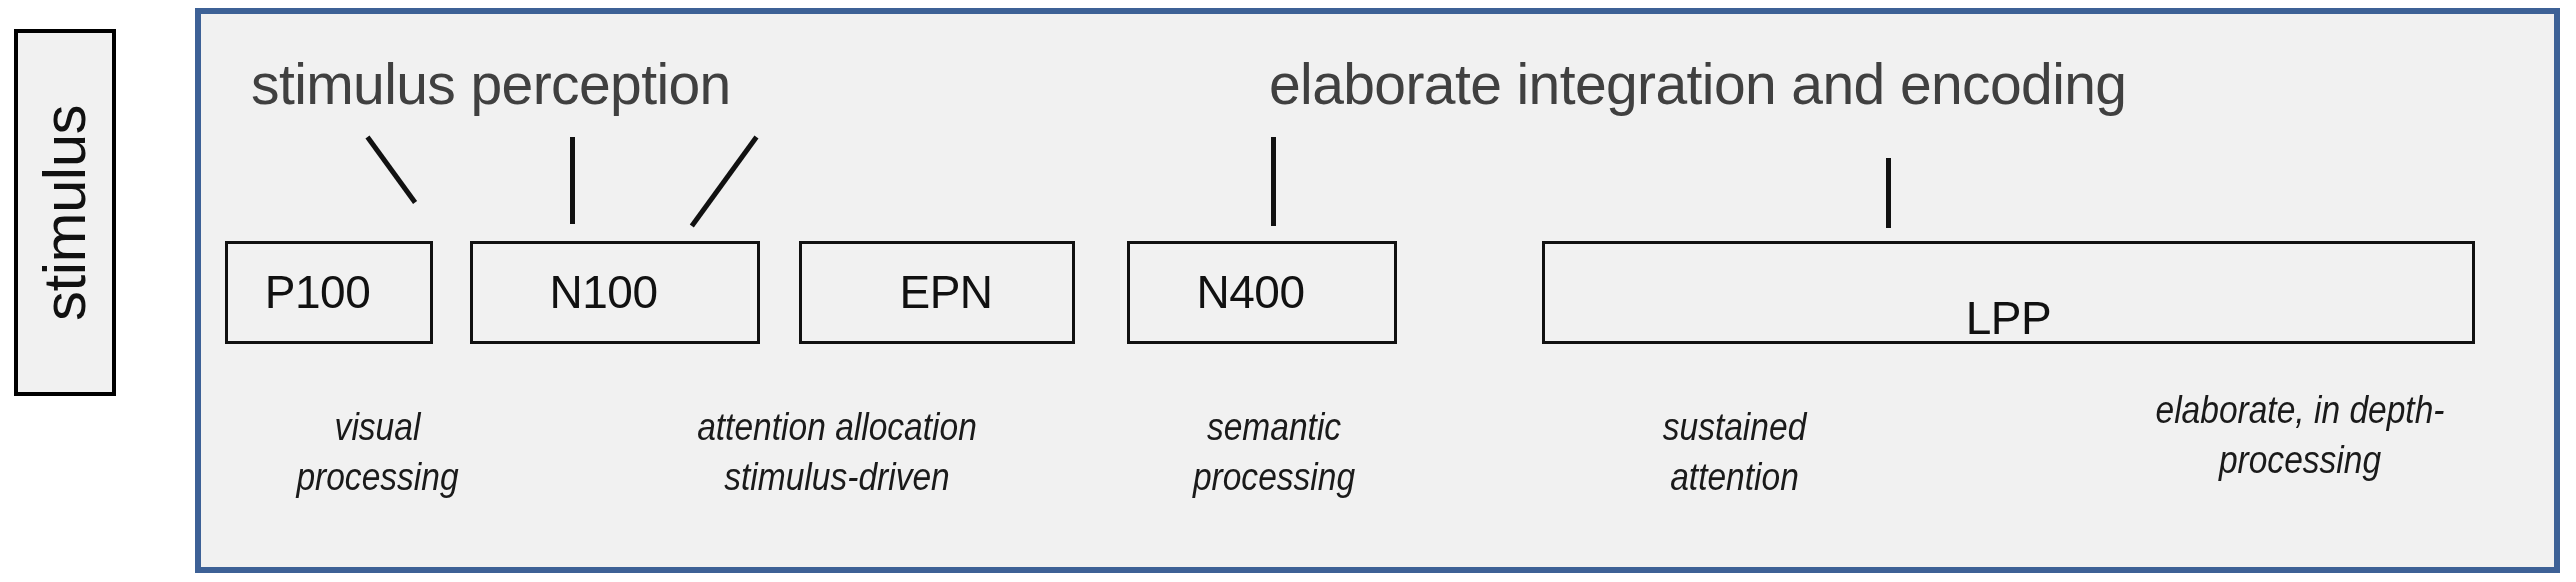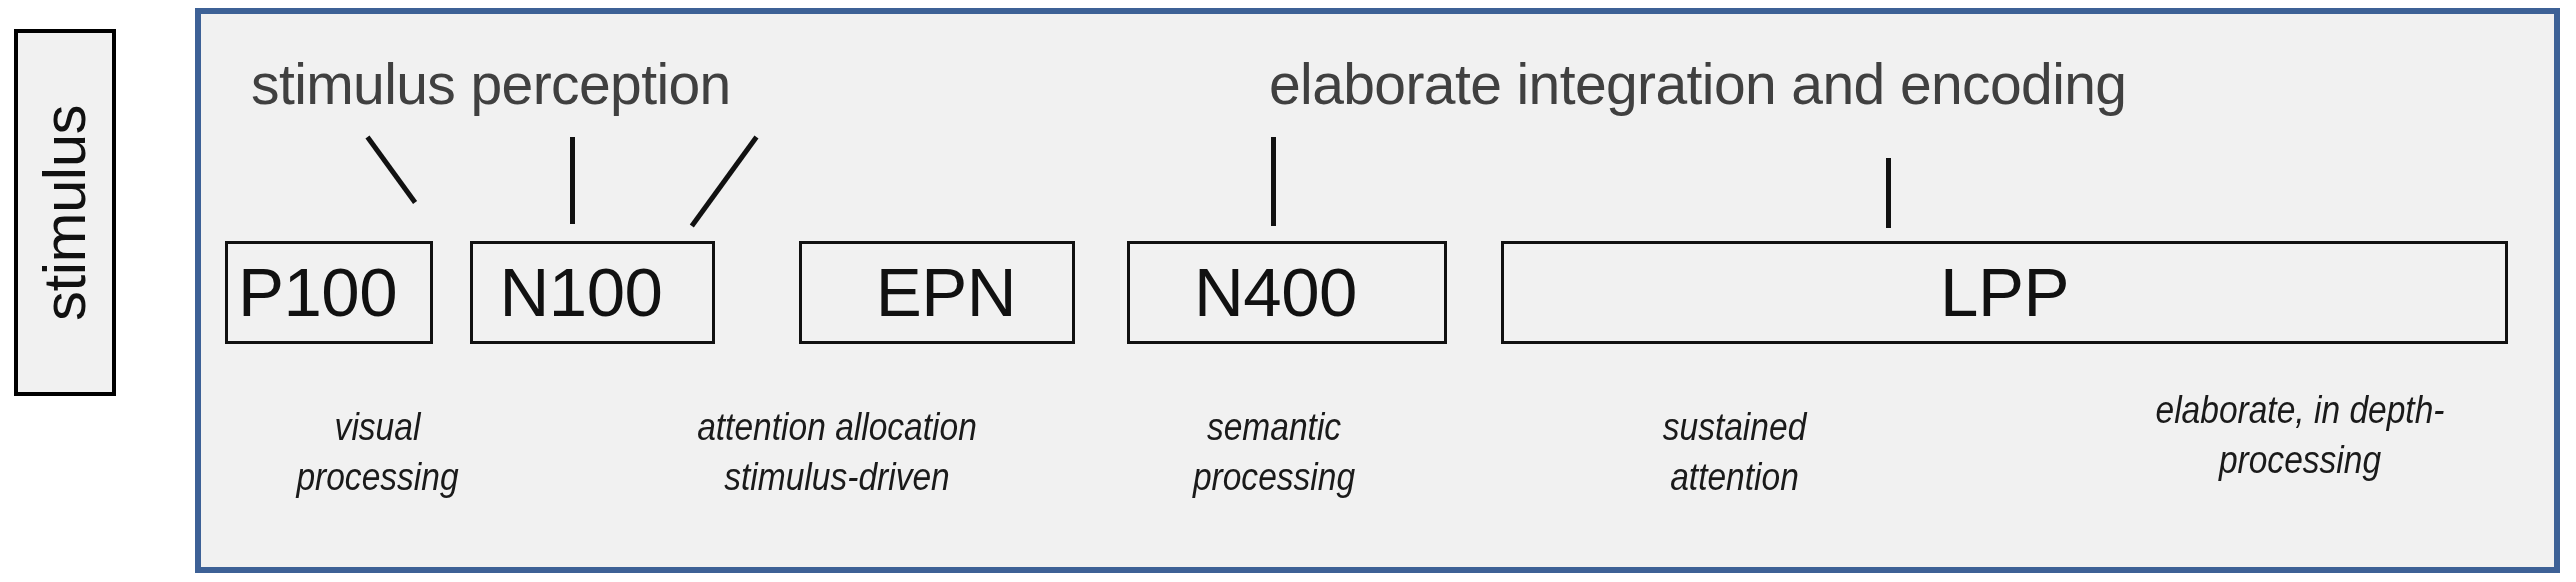--- a/index.html
+++ b/index.html
@@ -86,30 +86,30 @@
     top: 227px;
     height: 103px;
     border: 3.8px solid #111111;
     background: #f1f1f1;
     box-sizing: border-box;
     display: flex;
     align-items: center;
     justify-content: center;
   }
   .comp-box .comp-label {
-    font-size: 69px;
+    font-size: 46px;
     line-height: 1;
     color: #111111;
     letter-spacing: -0.5px;
   }
   .comp-box.p100 { left: 24px;   width: 208px; }
-  .comp-box.n100 { left: 269px;  width: 245px; }
+  .comp-box.n100 { left: 269px;  width: 290px; }
   .comp-box.epn  { left: 598px;  width: 276px; padding-left: 41px; }
-  .comp-box.n400 { left: 926px;  width: 320px; }
-  .comp-box.lpp  { left: 1300px; width: 1007px; }
+  .comp-box.n400 { left: 926px;  width: 270px; }
+  .comp-box.lpp  { left: 1341px; width: 933px; align-items: flex-end; }
   .comp-box.p100 .comp-label,
   .comp-box.n100 .comp-label,
   .comp-box.epn  .comp-label,
   .comp-box.n400 .comp-label { margin-right: 23px; }
 
   
   .caption {
     position: absolute;
     top: 388px;
     font-style: italic;

